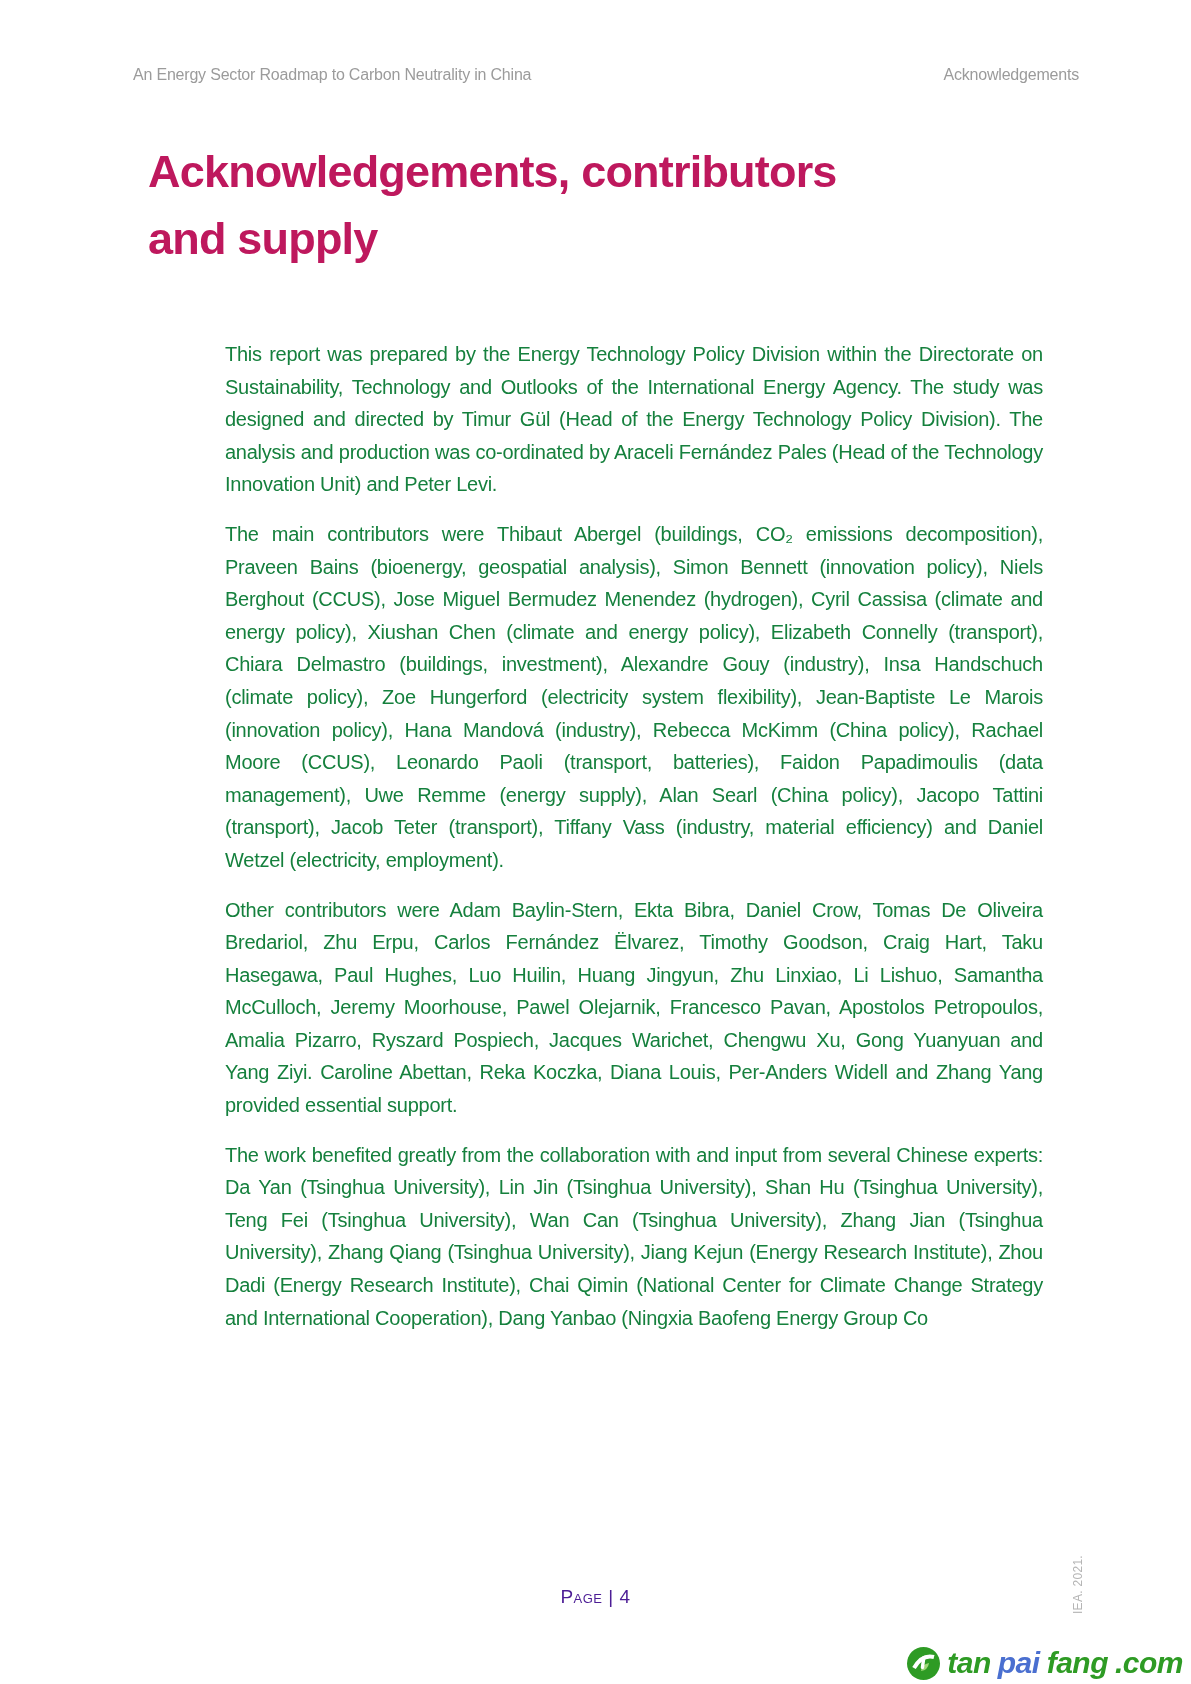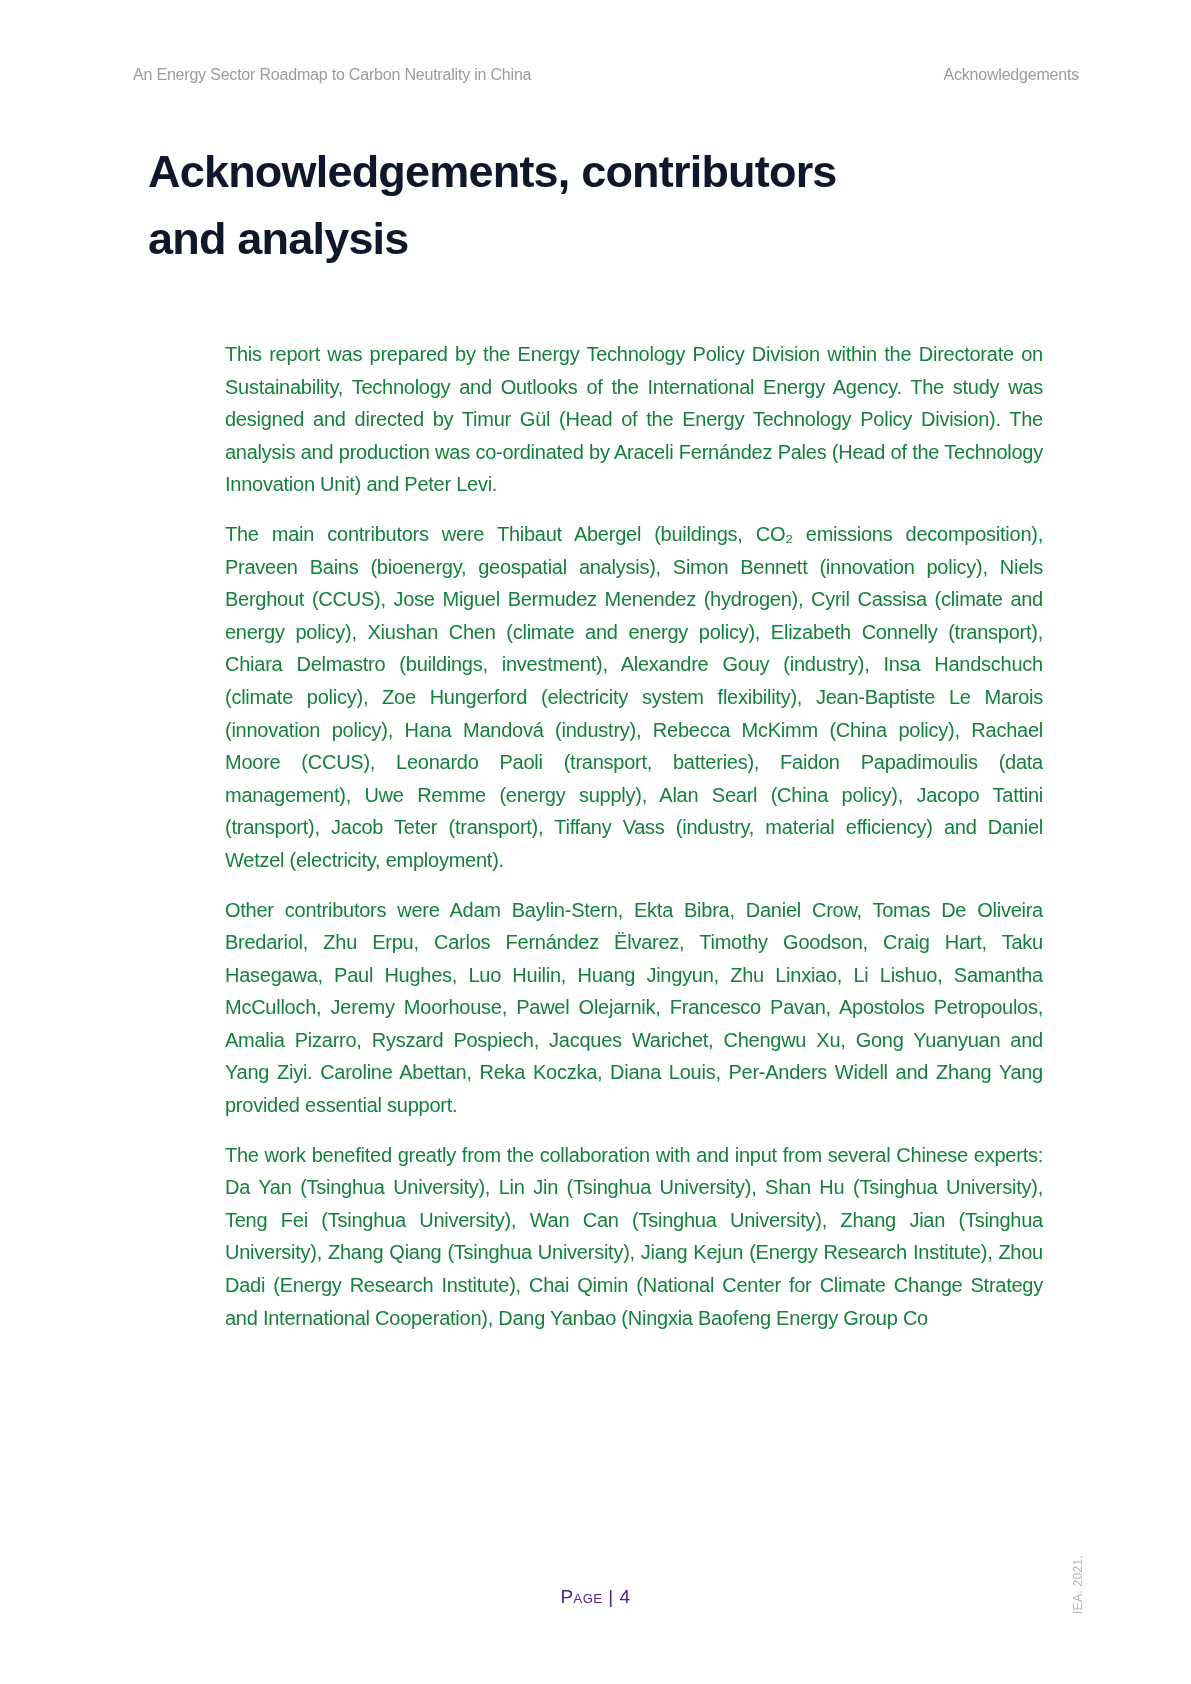--- a/index.html
+++ b/index.html
@@ -22,21 +22,21 @@
     justify-content: space-between;
     font-size: 16px;
     color: #9b9b9b;
     letter-spacing: -0.2px;
   }
 
   
   .chapter-title {
     position: absolute;
     top: 138px; left: 148px; width: 940px;
-    color: #0f172a;
+    color: #be185d;
     font-weight: 700;
     font-size: 45px;
     line-height: 67px;
     letter-spacing: -0.8px;
   }
 
   
   .bodycol {
     position: absolute;
     top: 338px; left: 225px; width: 818px;
@@ -93,28 +93,42 @@
 
 <div class="page">
 
   <div class="runhead">
     <span>An Energy Sector Roadmap to Carbon Neutrality in China</span>
     <span>Acknowledgements</span>
   </div>
 
   <h1 class="chapter-title" style="margin:0;">
     <span style="display:block;">Acknowledgements, contributors</span>
-    <span style="display:block;">and analysis</span>
+    <span style="display:block;">and supply</span>
   </h1>
 
   <div class="bodycol">
     <p>This report was prepared by the Energy Technology Policy Division within the Directorate on Sustainability, Technology and Outlooks of the International Energy Agency. The study was designed and directed by Timur Gül (Head of the Energy Technology Policy Division). The analysis and production was co-ordinated by Araceli Fernández Pales (Head of the Technology Innovation Unit) and Peter Levi.</p>
     <p>The main contributors were Thibaut Abergel (buildings, CO₂ emissions decomposition), Praveen Bains (bioenergy, geospatial analysis), Simon Bennett (innovation policy), Niels Berghout (CCUS), Jose Miguel Bermudez Menendez (hydrogen), Cyril Cassisa (climate and energy policy), Xiushan Chen (climate and energy policy), Elizabeth Connelly (transport), Chiara Delmastro (buildings, investment), Alexandre Gouy (industry), Insa Handschuch (climate policy), Zoe Hungerford (electricity system flexibility), Jean-Baptiste Le Marois (innovation policy), Hana Mandová (industry), Rebecca McKimm (China policy), Rachael Moore (CCUS), Leonardo Paoli (transport, batteries), Faidon Papadimoulis (data management), Uwe Remme (energy supply), Alan Searl (China policy), Jacopo Tattini (transport), Jacob Teter (transport), Tiffany Vass (industry, material efficiency) and Daniel Wetzel (electricity, employment).</p>
     <p>Other contributors were Adam Baylin-Stern, Ekta Bibra, Daniel Crow, Tomas De Oliveira Bredariol, Zhu Erpu, Carlos Fernández Ëlvarez, Timothy Goodson, Craig Hart, Taku Hasegawa, Paul Hughes, Luo Huilin, Huang Jingyun, Zhu Linxiao, Li Lishuo, Samantha McCulloch, Jeremy Moorhouse, Pawel Olejarnik, Francesco Pavan, Apostolos Petropoulos, Amalia Pizarro, Ryszard Pospiech, Jacques Warichet, Chengwu Xu, Gong Yuanyuan and Yang Ziyi. Caroline Abettan, Reka Koczka, Diana Louis, Per-Anders Widell and Zhang Yang provided essential support.</p>
     <p>The work benefited greatly from the collaboration with and input from several Chinese experts: Da Yan (Tsinghua University), Lin Jin (Tsinghua University), Shan Hu (Tsinghua University), Teng Fei (Tsinghua University), Wan Can (Tsinghua University), Zhang Jian (Tsinghua University), Zhang Qiang (Tsinghua University), Jiang Kejun (Energy Research Institute), Zhou Dadi (Energy Research Institute), Chai Qimin (National Center for Climate Change Strategy and International Cooperation), Dang Yanbao (Ningxia Baofeng Energy Group Co</p>
   </div>
 
   <div class="pagenum">Page | 4</div>
 
   <div class="sidenote">IEA. 2021.</div>
 
+  <a class="watermark">
+    <span>
+      <svg width="33" height="33" viewBox="0 0 33 33" aria-hidden="true">
+        <circle cx="16.5" cy="16.5" r="16.5" fill="#2e9b24"></circle>
+        <path d="M7 21 Q15 7 27 10" stroke="#ffffff" stroke-width="4" fill="none"></path>
+        <path d="M14 24 q1 -7 8 -8 q-1 7 -8 8 z" fill="#9fd877"></path>
+        <rect x="14.5" y="9" width="3.4" height="13" rx="1.5" fill="#ffffff" transform="rotate(8 16 15)"></rect>
+      </svg>
+    </span>
+    <span class="w-green">tan</span>
+      <span class="w-blue">pai</span>
+      <span class="w-green">fang</span>
+      <span class="w-green">.com</span>
+  </a>
 
 </div>
 
 </body></html>

